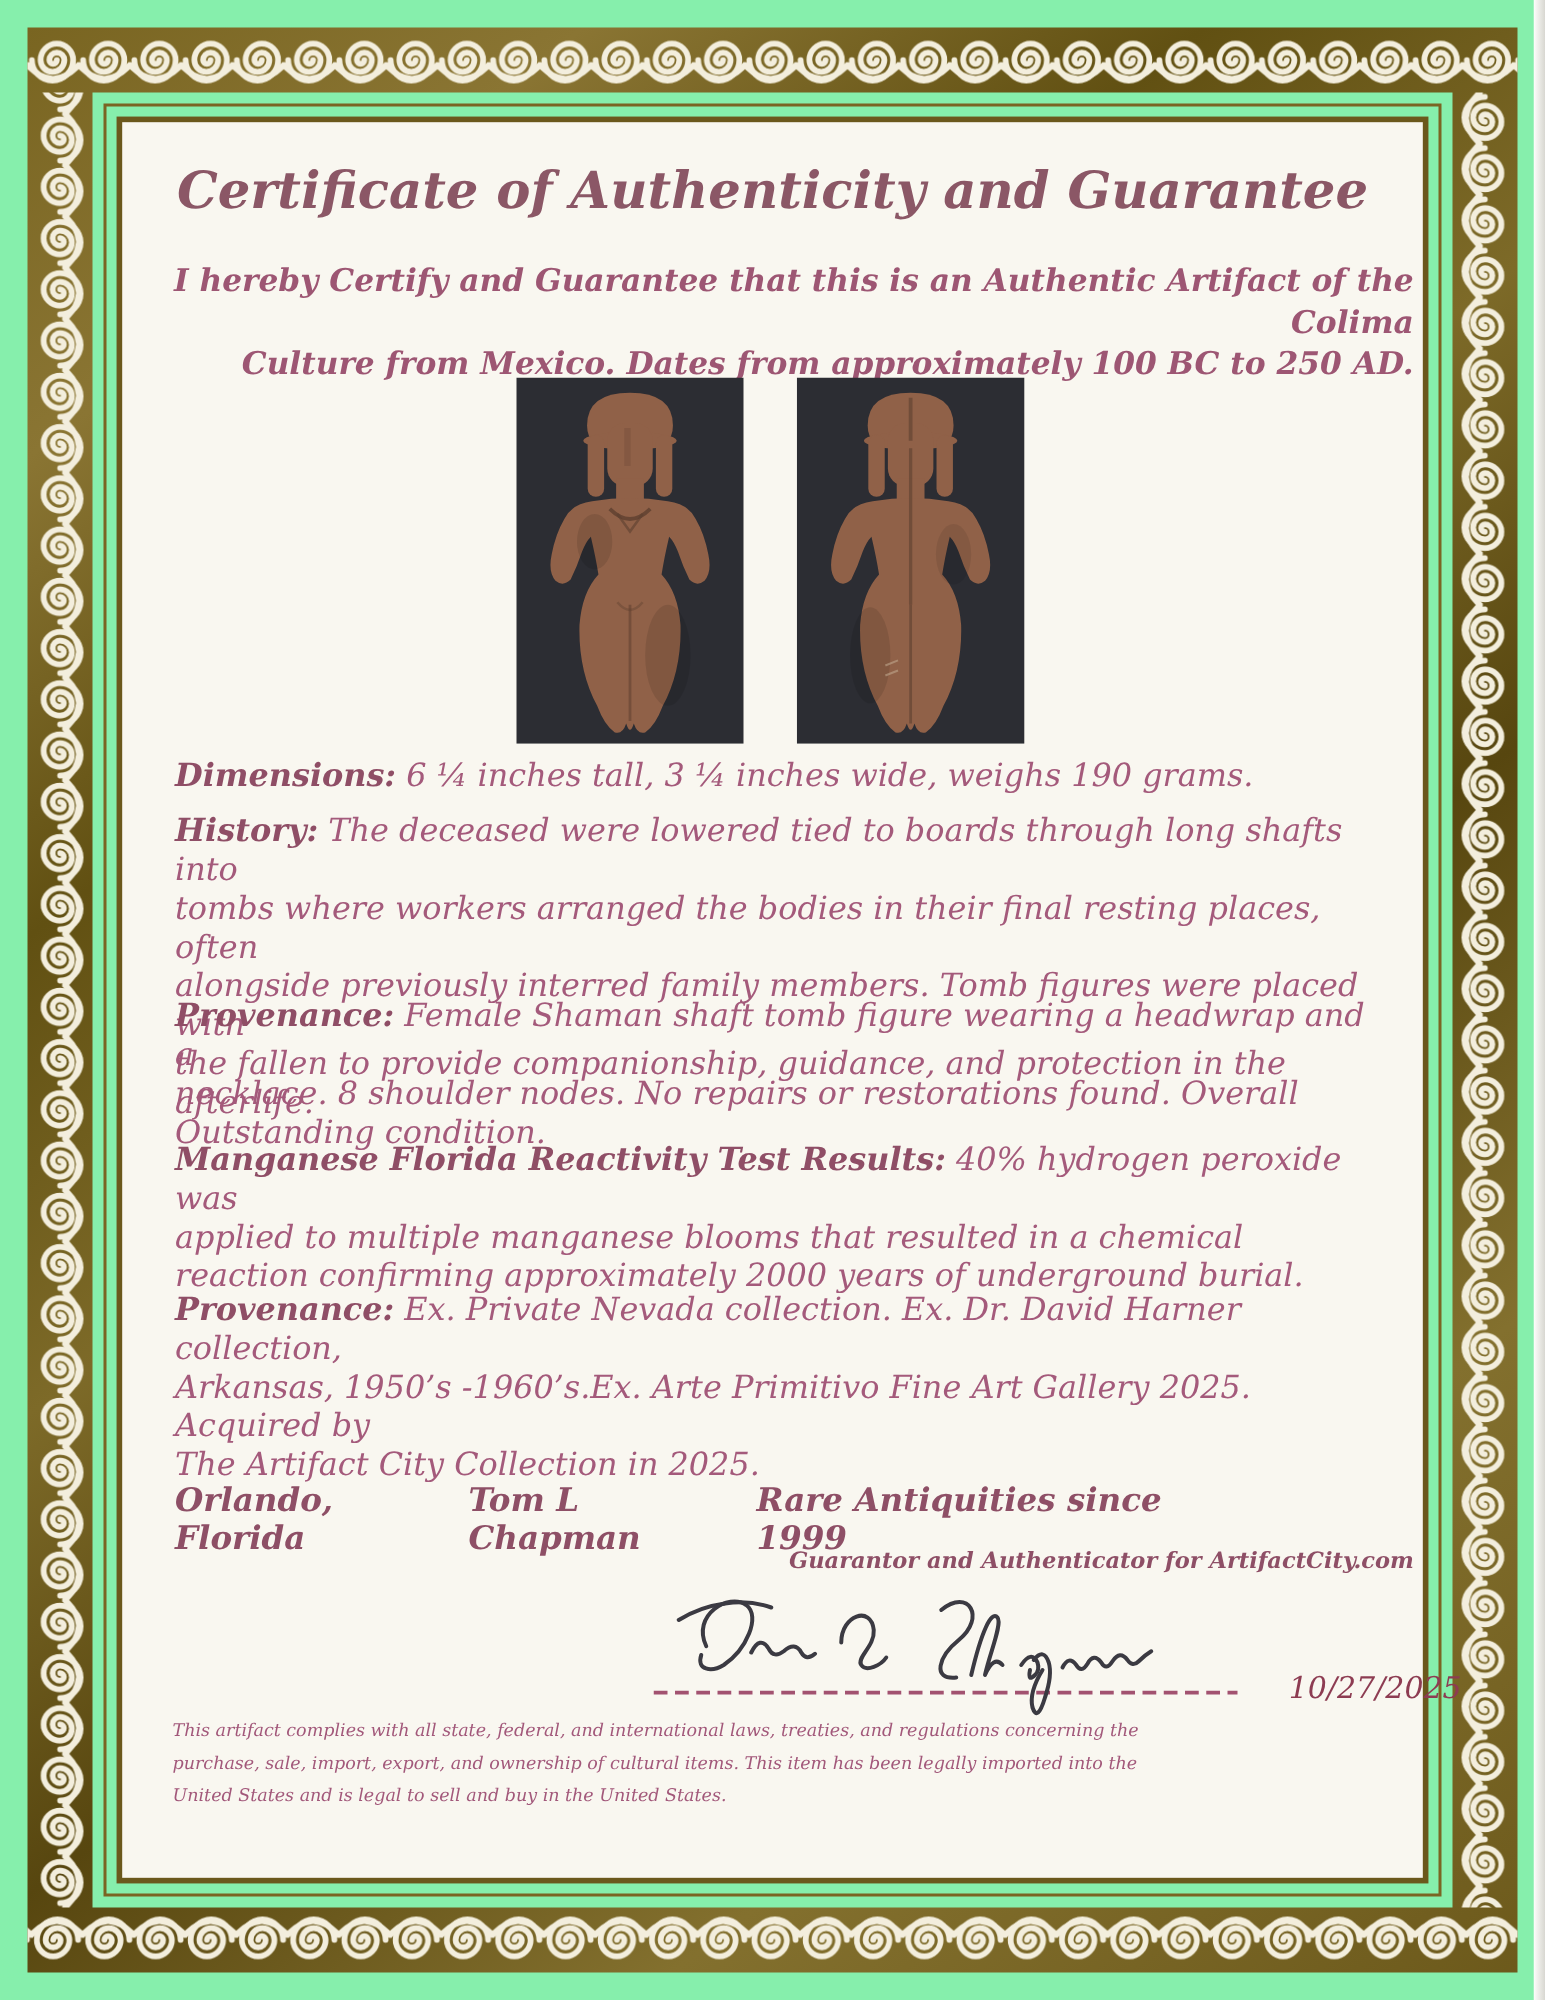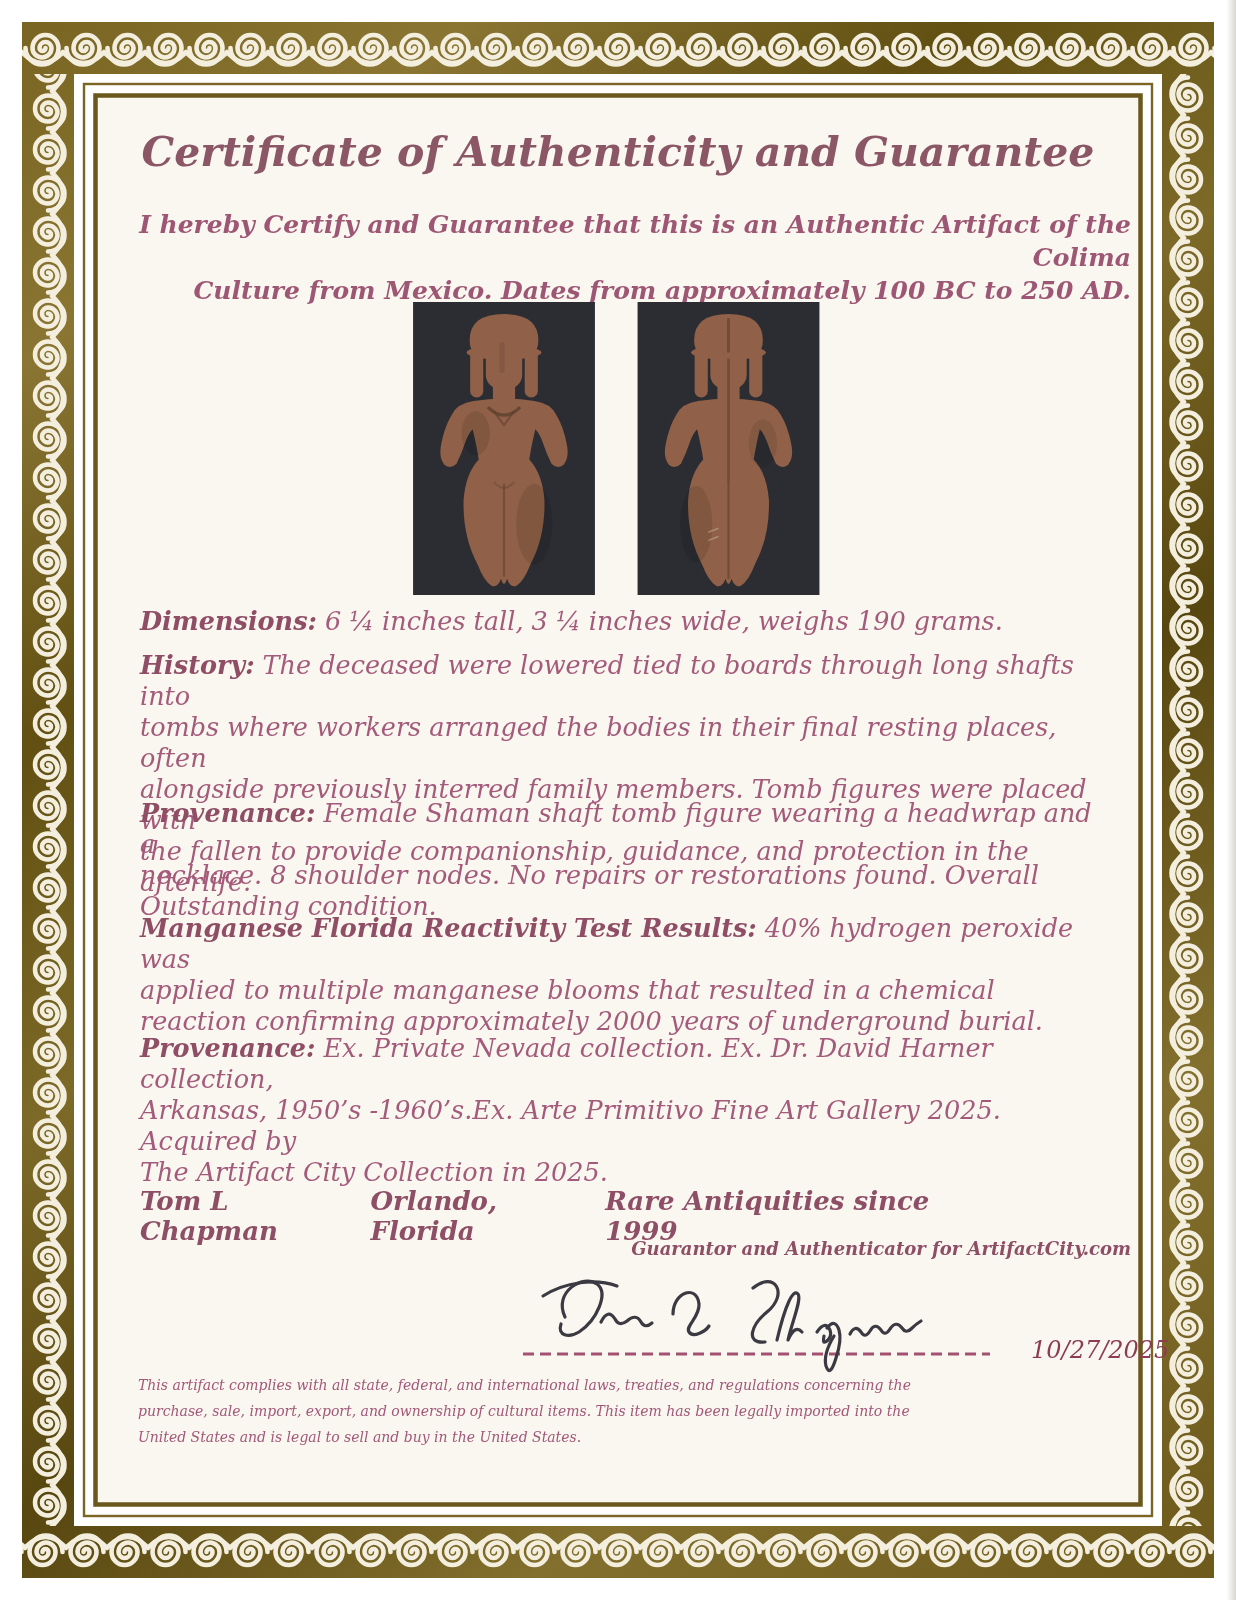--- a/index.html
+++ b/index.html
@@ -1,18 +1,18 @@
 <!DOCTYPE html>
 <html><head>
 <meta charset="utf-8">
 <style>
   html,body{margin:0;padding:0;background:#e9e8e4;}
   .page{
     position:relative;width:1236px;height:1600px;margin:0 auto;
-    background:#ffffff;overflow:hidden;
+    background:#86efac;overflow:hidden;
     font-family:"DejaVu Serif","Liberation Serif",serif;
   }
   .scan-edge{position:absolute;top:0;right:0;width:9px;height:100%;
     background:linear-gradient(to right,#fdfdfb,#d8d7d1);}
   .border-svg{position:absolute;left:0;top:0;}
   .abs{position:absolute;}
   .title{
     left:105px;top:128px;width:1026px;text-align:center;
     font-size:41px;font-weight:bold;font-style:italic;color:#8b5766;
   }
@@ -170,22 +170,22 @@
 applied to multiple manganese blooms that resulted in a chemical
 reaction confirming approximately 2000 years of underground burial.</span>
   </div>
   <div class="abs sec" style="top:1033px">
     <span class="lbl">Provenance:</span><span class="txt">Ex. Private Nevada collection. Ex. Dr. David Harner collection,
 Arkansas, 1950’s -1960’s.Ex. Arte Primitivo Fine Art Gallery 2025. Acquired by
 The Artifact City Collection in 2025.</span>
   </div>
 
   <div class="abs signatory">
+    <span>Orlando, Florida</span>
     <span>Tom L Chapman</span>
-    <span>Orlando, Florida</span>
     <span>Rare Antiquities since 1999</span>
   </div>
 
   <div class="abs role">Guarantor and Authenticator for ArtifactCity.com</div>
 
   <svg class="abs sigwrap" viewBox="0 0 500 115">
     <line x1="18" y1="92" x2="485" y2="92" stroke="#a25270" stroke-width="3" stroke-dasharray="11 6"></line>
     <g fill="none" stroke="#3b3a42" stroke-width="3.2" stroke-linecap="round" stroke-linejoin="round">
       <path d="M60,55 C48,30 78,12 92,22 C104,31 92,58 74,70 C64,76 52,74 56,62"></path>
       <path d="M38,34 C60,20 90,16 112,24"></path>

